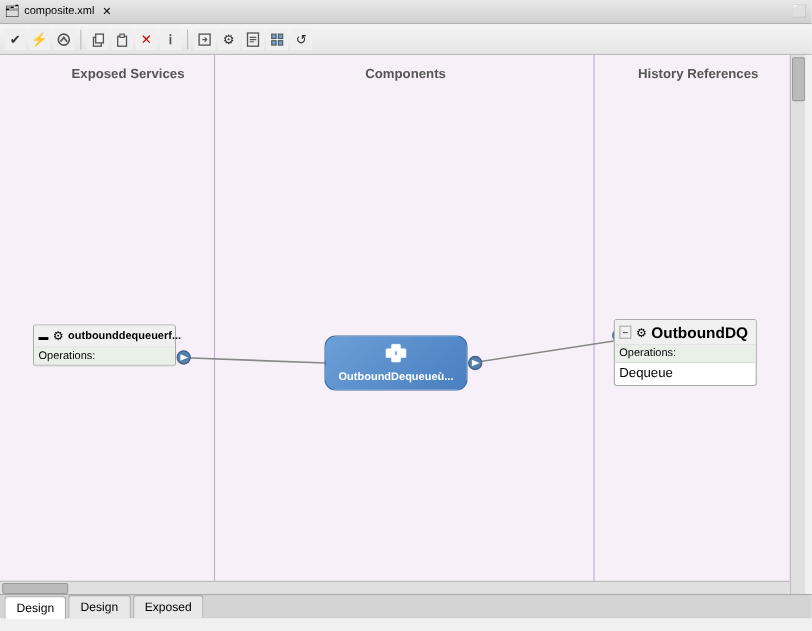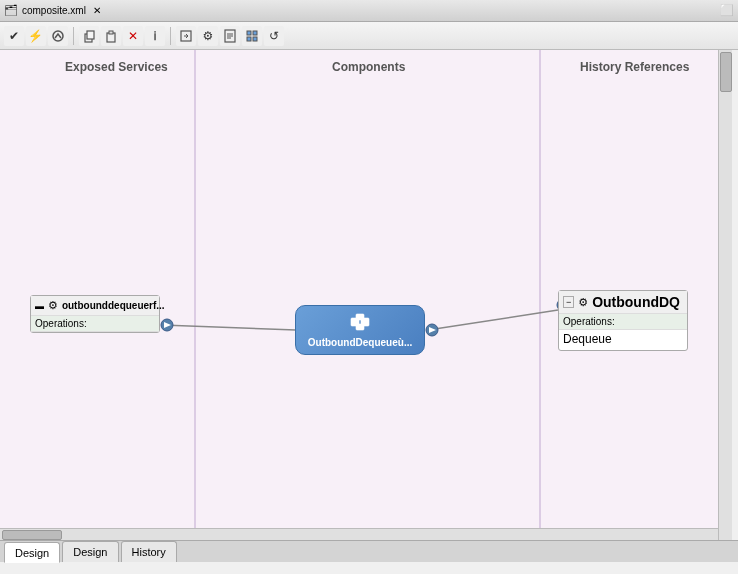--- a/index.html
+++ b/index.html
@@ -320,14 +320,14 @@
 
   <div style="position:absolute; bottom:0; left:0; right:14px; height:12px; background:#e0e0e0; border-top:1px solid #bbb; display:flex; align-items:center;">
     <div style="width:60px; height:10px; background:#bbb; border:1px solid #999; border-radius:2px; margin-left:2px;"></div>
   </div>
 
 </div>
 
 <div id="bottom-bar">
   <div class="bottom-tab active">Design</div>
   <div class="bottom-tab">Design</div>
-  <div class="bottom-tab">History</div>
+  <div class="bottom-tab">Exposed</div>
 </div>
 
 </body></html>

